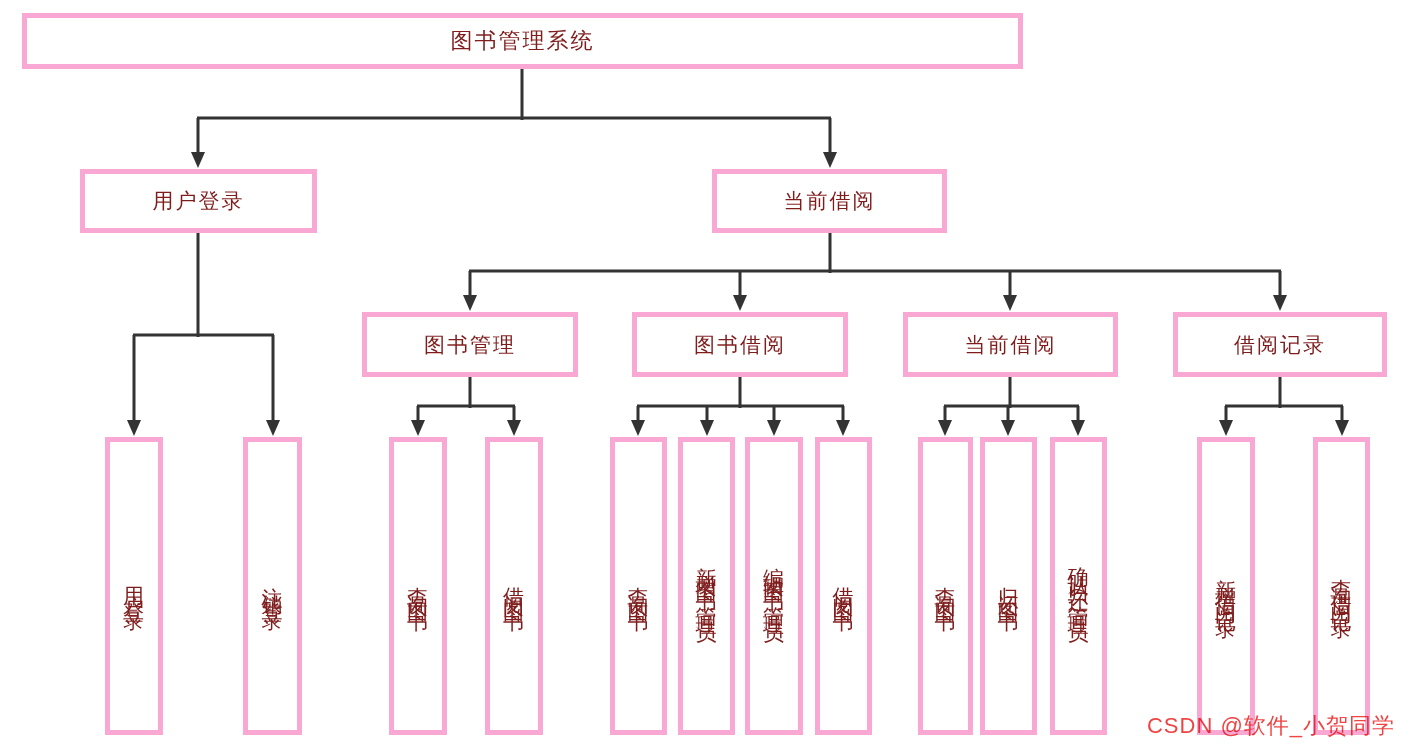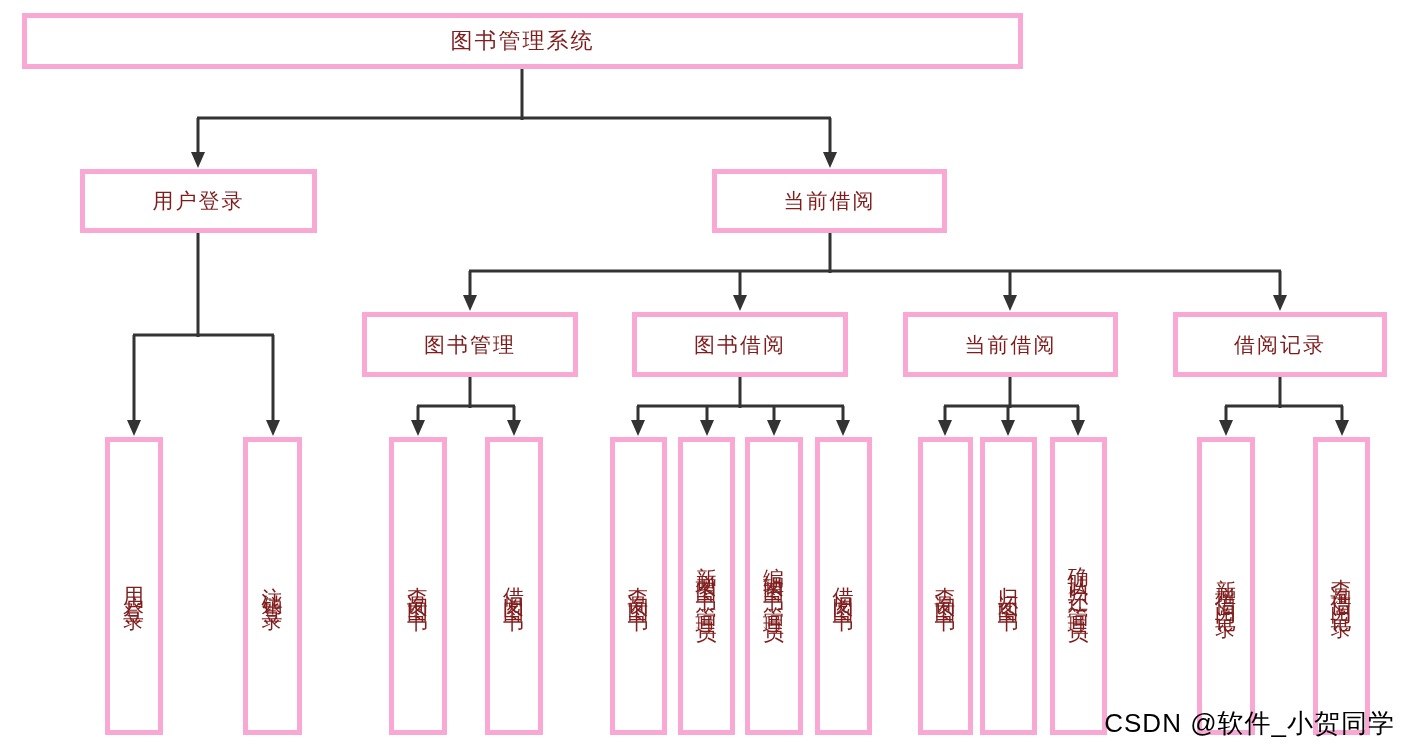--- a/index.html
+++ b/index.html
@@ -33,23 +33,23 @@
     font-size:21px;
     writing-mode:vertical-rl;
     text-orientation:mixed;
     letter-spacing:8px;
     line-height:1;
   }
   .watermark{
     position:absolute;
     right:10px;
     bottom:6px;
-    font-size:26px;
+    font-size:22px;
     letter-spacing:1px;
-    color:#000000;
+    color:#ef4444;
     mix-blend-mode:multiply;
     z-index:5;
     white-space:nowrap;
   }
 </style>
 </head>
 <body>
 
 <div id="stage">
 

